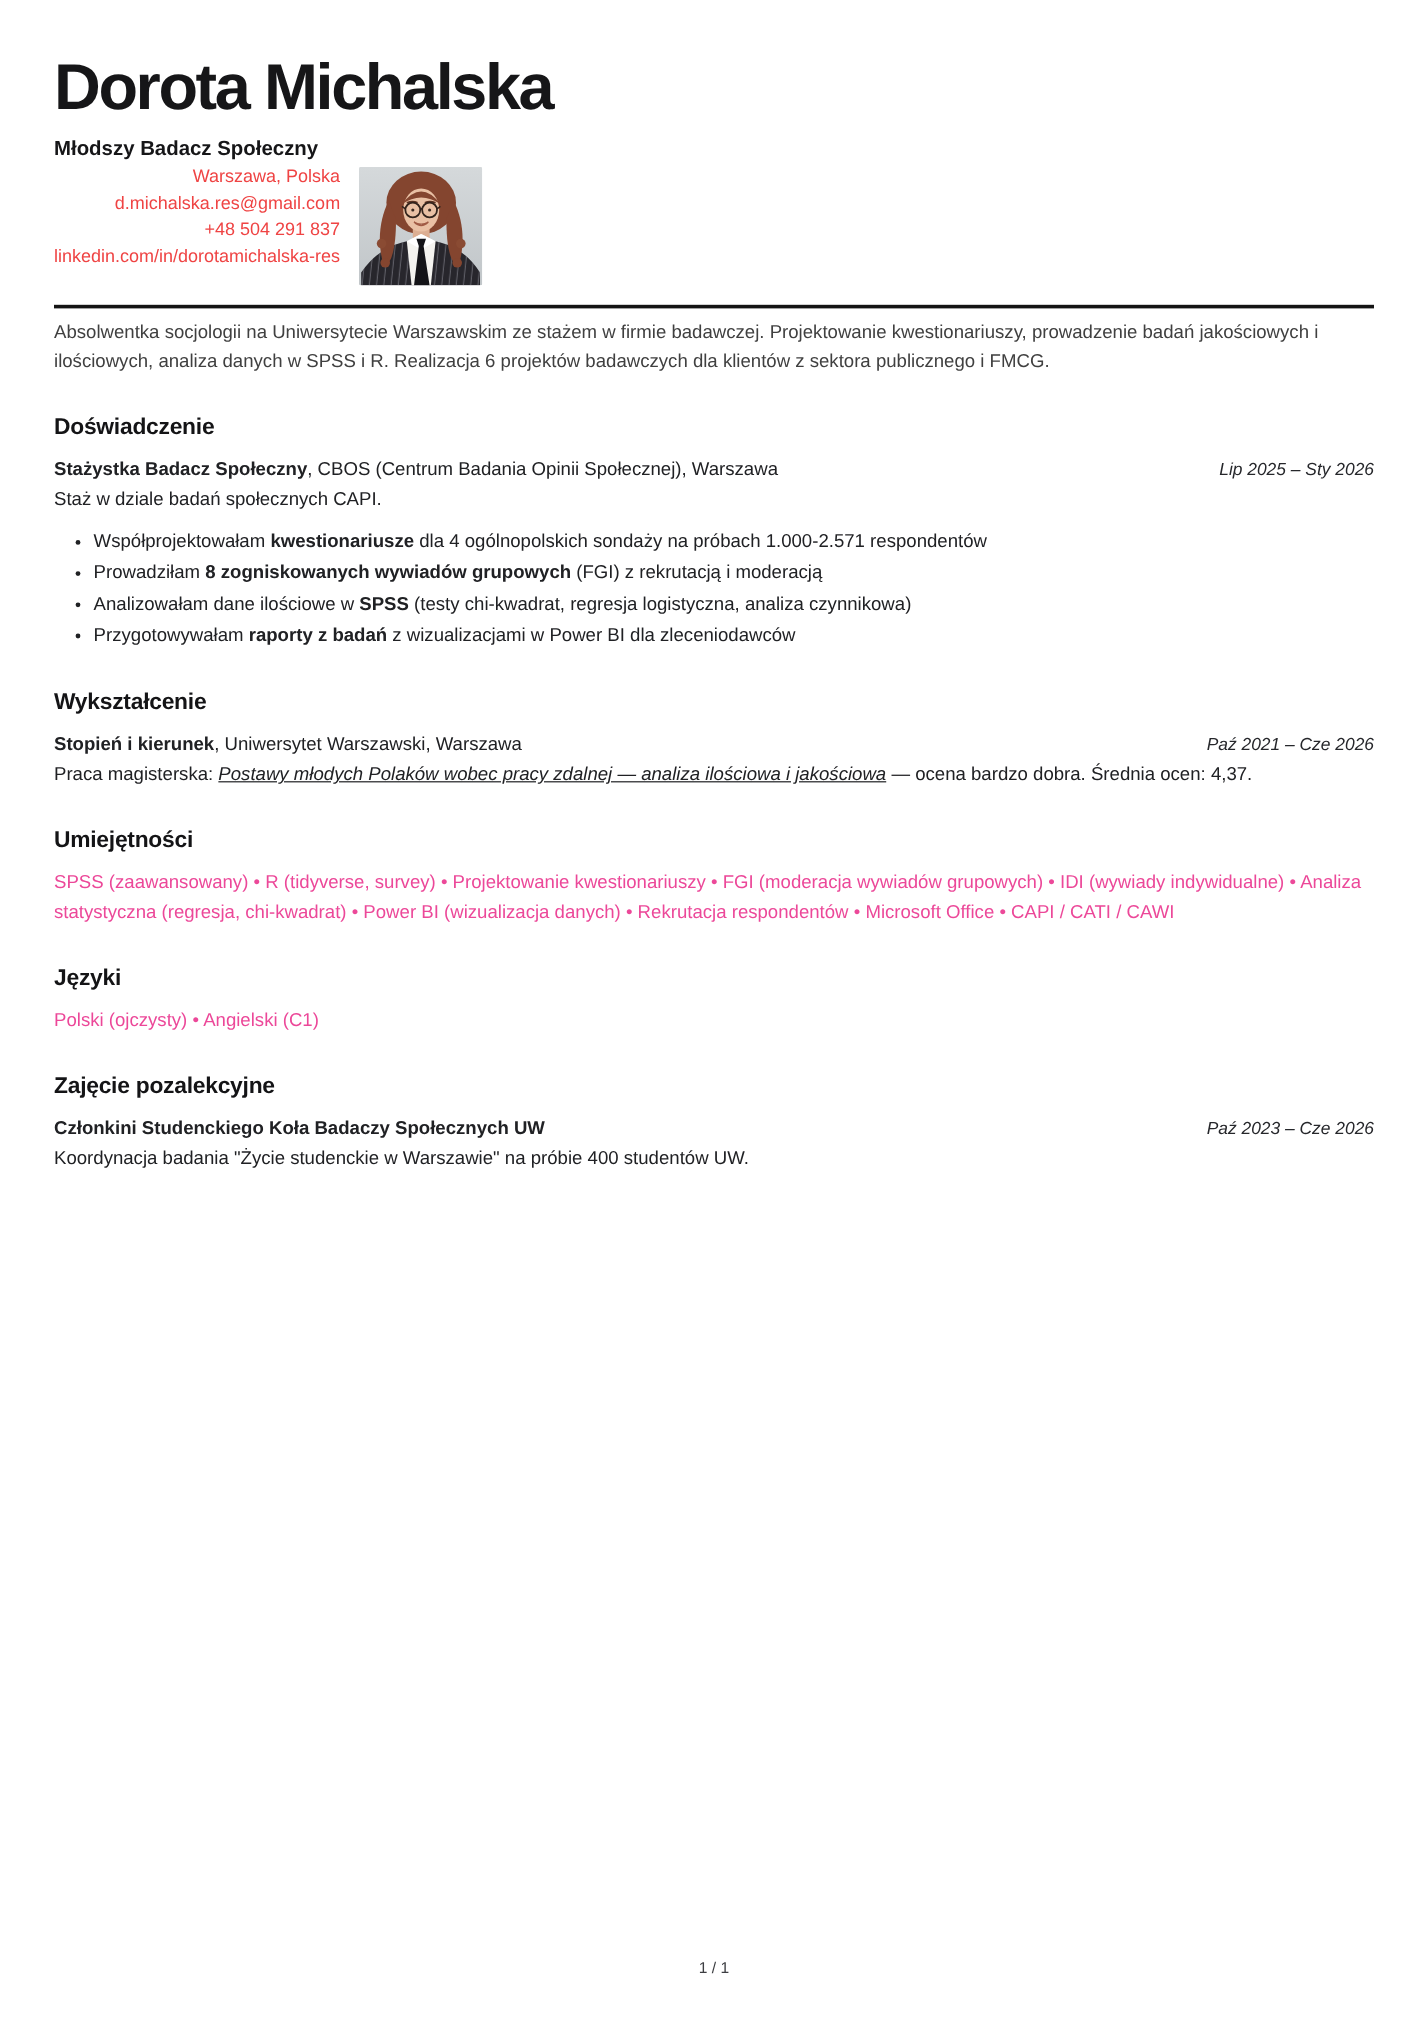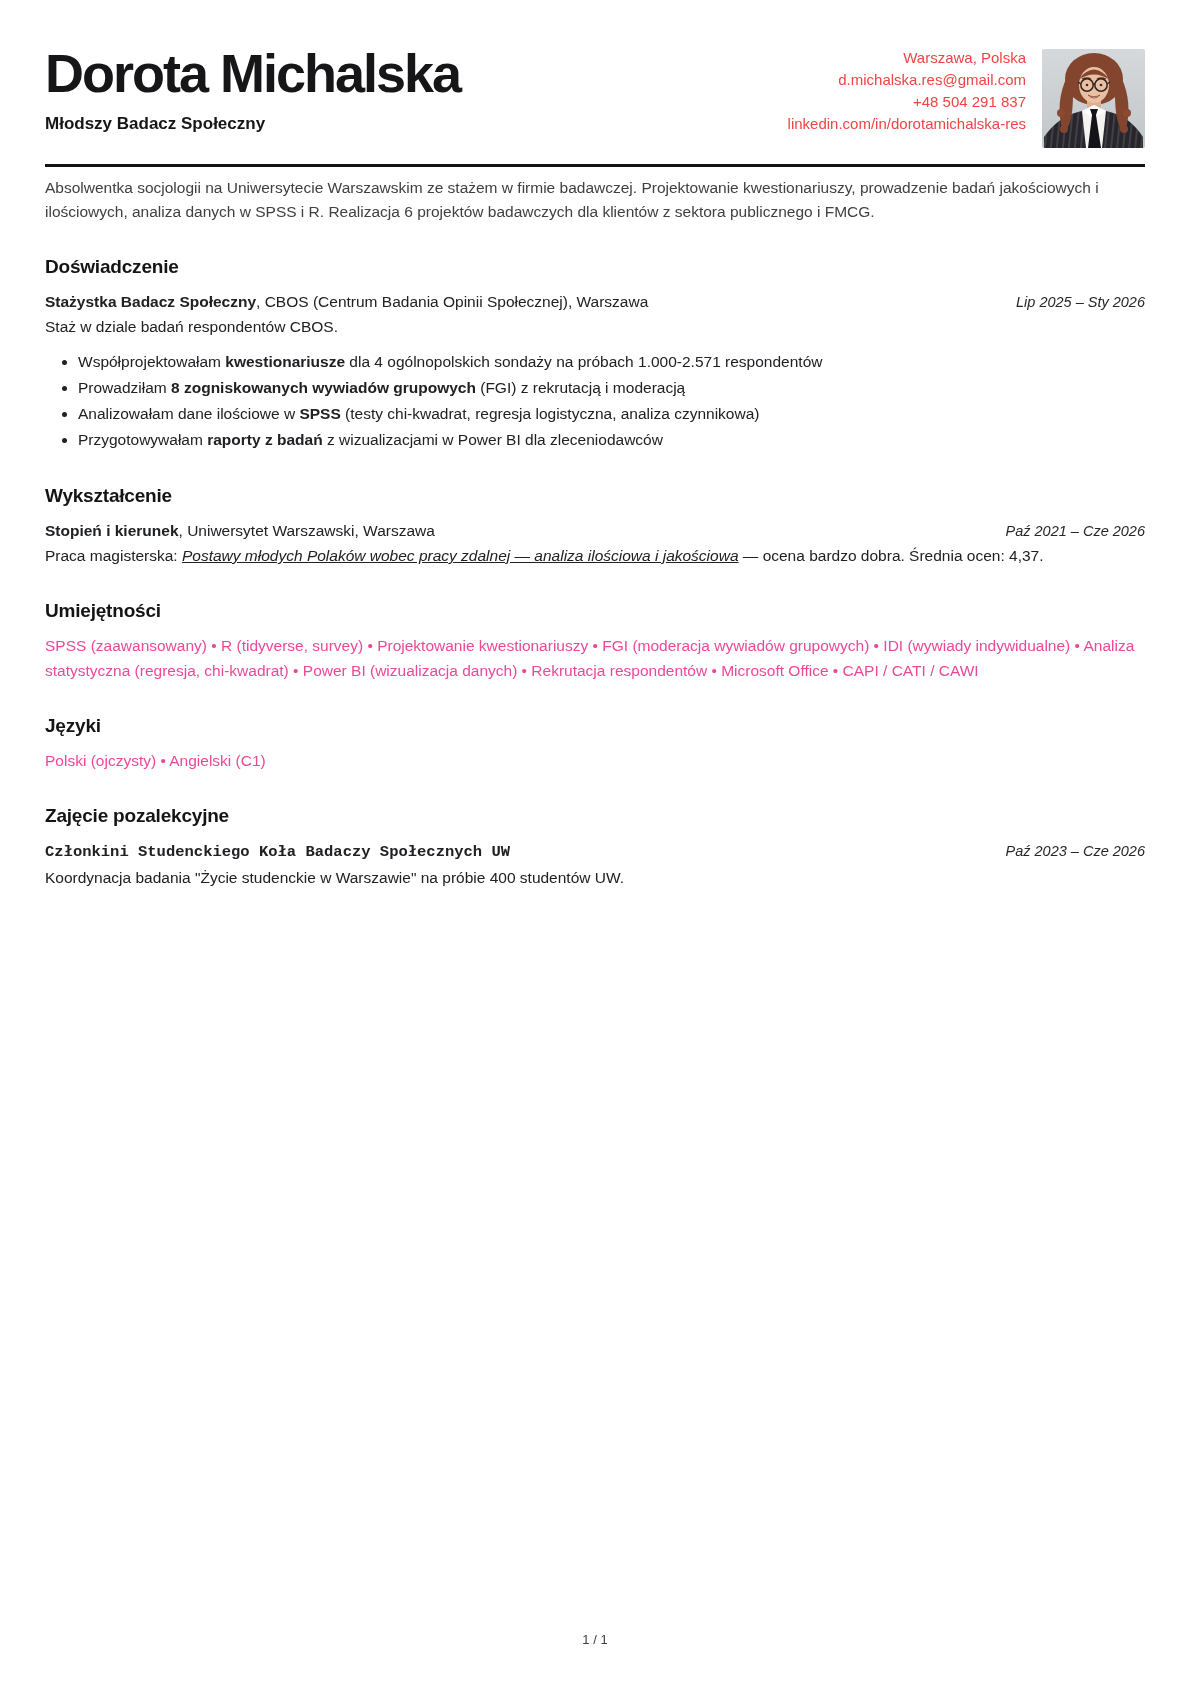--- a/index.html
+++ b/index.html
@@ -7,21 +7,21 @@
   body {
     width:1190px; height:1683px;
     font-family:"Liberation Sans", sans-serif;
     color:#1c1c1e;
     position:relative;
     overflow:hidden;
   }
   .page { width:1190px; height:1683px; padding:44px 45px 0; position:relative; }
 
   
-  .header { display:flex; justify-content:space-between; align-items:flex-start; }
+  .header { display:flex; justify-content:space-between; align-items:flex-start;flex-direction:column; }
   .name {
     font-size:54px; font-weight:700; letter-spacing:-2px;
     line-height:1.1; color:#161618; white-space:nowrap;
   }
   .job-title { font-size:17px; font-weight:700; margin-top:11px; color:#161618; }
   .header-right { display:flex; gap:16px; align-items:flex-start; }
   .contact { text-align:right; font-size:15px; line-height:22px; color:#ef4444; padding-top:3px; }
   .photo { width:103px; height:99px; margin-top:5px; flex:none; overflow:hidden; border-radius:2px; }
   .photo svg { display:block; }
   .rule { border:none; border-top:3px solid #141414; margin-top:16px; }
@@ -121,21 +121,21 @@
 
   <p class="summary">Absolwentka socjologii na Uniwersytecie Warszawskim ze stażem w firmie badawczej. Projektowanie kwestionariuszy, prowadzenie badań jakościowych i ilościowych, analiza danych w SPSS i R. Realizacja 6 projektów badawczych dla klientów z sektora publicznego i FMCG.</p>
 
   <div class="section">
     <div class="section-heading">Doświadczenie</div>
     <div class="entry">
       <div class="entry-header">
         <div class="entry-title"><span style="font-weight: 700;">Stażystka Badacz Społeczny</span><span>, CBOS (Centrum Badania Opinii Społecznej), Warszawa</span></div>
         <div class="entry-date">Lip 2025 – Sty 2026</div>
       </div>
-      <div class="entry-sub">Staż w dziale badań respondentów CBOS.</div>
+      <div class="entry-sub">Staż w dziale badań społecznych CAPI.</div>
       <ul class="bullets">
         <li><span>Współprojektowałam </span><span style="font-weight: 700;">kwestionariusze</span><span> dla 4 ogólnopolskich sondaży na próbach 1.000-2.571 respondentów</span></li>
         <li><span>Prowadziłam </span><span style="font-weight: 700;">8 zogniskowanych wywiadów grupowych</span><span> (FGI) z rekrutacją i moderacją</span></li>
         <li><span>Analizowałam dane ilościowe w </span><span style="font-weight: 700;">SPSS</span><span> (testy chi-kwadrat, regresja logistyczna, analiza czynnikowa)</span></li>
         <li><span>Przygotowywałam </span><span style="font-weight: 700;">raporty z badań</span><span> z wizualizacjami w Power BI dla zleceniodawców</span></li>
       </ul>
     </div>
   </div>
 
   <div class="section">
@@ -156,21 +156,21 @@
 
   <div class="section">
     <div class="section-heading">Języki</div>
     <p class="body-text">Polski (ojczysty) • Angielski (C1)</p>
   </div>
 
   <div class="section">
     <div class="section-heading">Zajęcie pozalekcyjne</div>
     <div class="entry">
       <div class="entry-header">
-        <div class="entry-title"><span style="font-weight: 700; font-family: Liberation Mono, monospace;">Członkini Studenckiego Koła Badaczy Społecznych UW</span></div>
+        <div class="entry-title"><span style="font-weight: 700;">Członkini Studenckiego Koła Badaczy Społecznych UW</span></div>
         <div class="entry-date">Paź 2023 – Cze 2026</div>
       </div>
       <div class="entry-sub">Koordynacja badania "Życie studenckie w Warszawie" na próbie 400 studentów UW.</div>
     </div>
   </div>
 
   <div class="footer">1 / 1</div>
 
 </div>
 

